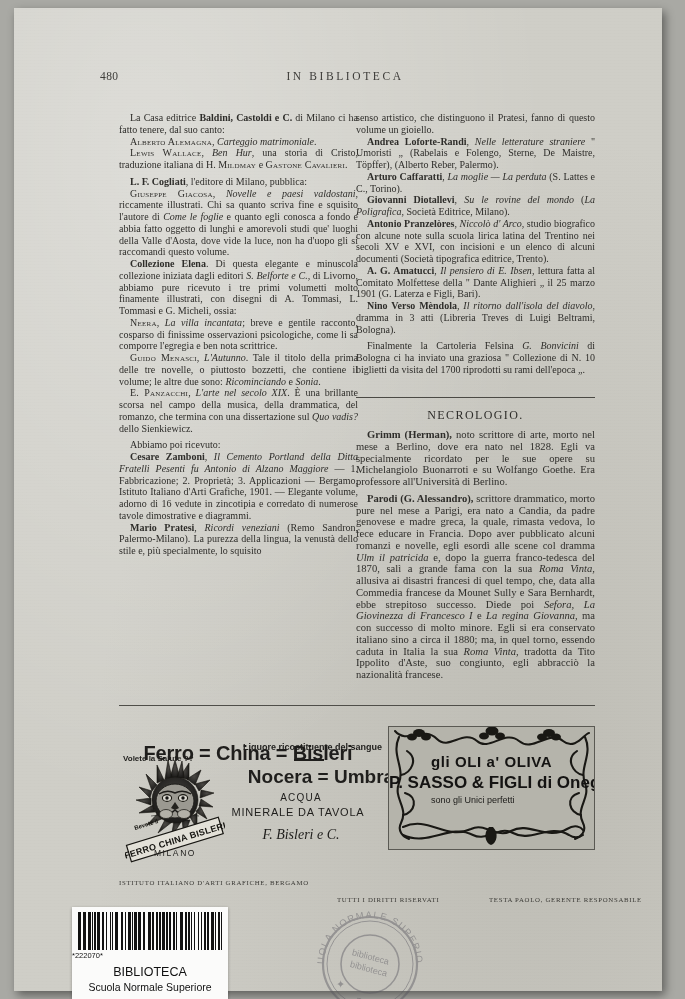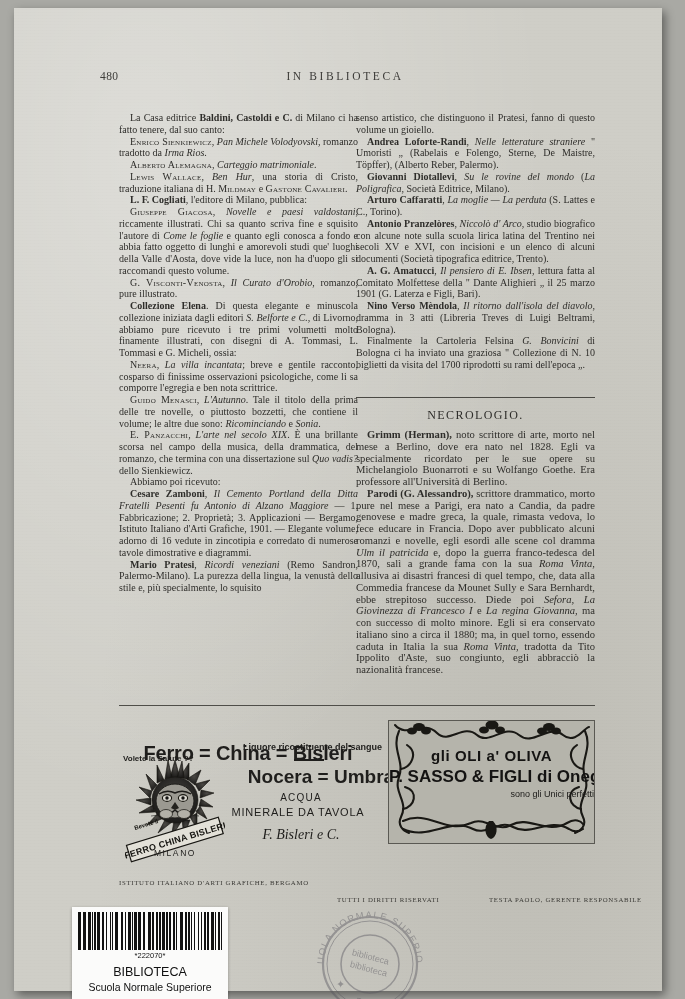--- a/index.html
+++ b/index.html
@@ -82,21 +82,21 @@
     -webkit-hyphens: none;
     hyphens: none;
   }
   #col-left  { left: 105px; }
   #col-right { left: 342px; }
 
   .para {
     margin: 0 0 0 0;
     text-indent: 11px;
   }
-  .para.gap { }
+  .para.gap { margin-top: 5px; }
   .para.tight { text-indent: 0; }
 
   
   .sc   { font-variant: small-caps; letter-spacing: 0.25px; }
   .bd   { font-weight: bold; }
   .it   { font-style: italic; }
 
   
   #necro-rule {
     position: absolute;
@@ -242,21 +242,21 @@
     text-align: center;
     font-family: "Liberation Sans", sans-serif;
     font-size: 8.5px;
     letter-spacing: 1.6px;
   }
 
   
   #ad-right {
     position: absolute;
     right: 0;
-    top: 6px;
+    top: 12px;
     width: 205px;
     height: 122px;
     background: #b5b4ab;
     border: 1px solid #5a5953;
     overflow: hidden;
   }
   #sasso-l1 {
     position: absolute;
     left: 0; top: 26px;
     width: 205px;
@@ -276,25 +276,26 @@
     font-family: "Liberation Sans", sans-serif;
     font-size: 17px;
     font-weight: bold;
     color: #141312;
     white-space: nowrap;
   }
   #sasso-l3 {
     position: absolute;
     left: 0; top: 68px;
     width: 205px;
-    text-align: right;
+    text-align: left;
     font-family: "Liberation Sans", sans-serif;
     font-size: 9px;
     color: #1b1a18;
     white-space: nowrap;
+    padding-left: 42px;
   }
 
   
   #imprint {
     position: absolute;
     left: 105px;
     top: 871px;
     width: 476px;
     height: 30px;
     color: #3a3935;
@@ -317,21 +318,21 @@
   }
   #barcode-bars {
     position: absolute;
     left: 5px; top: 5px;
     width: 146px; height: 38px;
   }
   #barcode-num {
     position: absolute;
     left: 0; top: 44px;
     width: 156px;
-    text-align: center;
+    text-align: left;
     font-family: "Liberation Sans", sans-serif;
     font-size: 7.5px;
     color: #111;
   }
   #barcode-lib {
     position: absolute;
     left: 0; top: 58px;
     width: 156px;
     text-align: center;
     font-family: "Liberation Sans", sans-serif;
@@ -365,40 +366,38 @@
   <div id="page">
     <div id="grain"></div>
 
     <div id="runhead">
       <span id="folio">480</span>
       <span id="headtitle">IN BIBLIOTECA</span>
     </div>
 
     <div class="col" id="col-left">
         <div class="para"><span>La Casa editrice </span><span class="bd">Baldini, Castoldi e C.</span><span> di Milano ci ha fatto tenere, dal suo canto:</span></div>
-        <div class="para"><span class="sc">Enrico Sienkiewicz</span><span>, </span><span class="it">Pan Michele Volodyovski</span><span>, romanzo tradotto da </span><span class="it">Irma Rios</span><span>.</span></div>
         <div class="para"><span class="sc">Alberto Alemagna</span><span>, </span><span class="it">Carteggio matrimoniale</span><span>.</span></div>
         <div class="para"><span class="sc">Lewis Wallace</span><span>, </span><span class="it">Ben Hur</span><span>, una storia di Cristo, traduzione italiana di H. </span><span class="sc">Mildmay</span><span> e </span><span class="sc">Gastone Cavalieri</span><span>.</span></div>
         <div class="para gap"><span class="bd">L. F. Cogliati</span><span>, l'editore di Milano, pubblica:</span></div>
         <div class="para"><span class="sc">Giuseppe Giacosa</span><span>, </span><span class="it">Novelle e paesi valdostani</span><span>, riccamente illustrati. Chi sa quanto scriva fine e squisito l'autore di </span><span class="it">Come le foglie</span><span> e quanto egli conosca a fondo e abbia fatto oggetto di lunghi e amorevoli studi que' luoghi della Valle d'Aosta, dove vide la luce, non ha d'uopo gli si raccomandi questo volume.</span></div>
-        <div class="para"><span class="sc">G. Visconti-Venosta</span><span>, </span><span class="it">Il Curato d'Orobio</span><span>, romanzo, pure illustrato.</span></div>
         <div class="para"><span class="bd">Collezione Elena</span><span>. Di questa elegante e minuscola collezione iniziata dagli editori </span><span class="it">S. Belforte e C.</span><span>, di Livorno, abbiamo pure ricevuto i tre primi volumetti molto finamente illustrati, con disegni di A. Tommasi, L. Tommasi e G. Micheli, ossia:</span></div>
         <div class="para"><span class="sc">Neera</span><span>, </span><span class="it">La villa incantata</span><span>; breve e gentile racconto, cosparso di finissime osservazioni psicologiche, come li sa comporre l'egregia e ben nota scrittrice.</span></div>
         <div class="para"><span class="sc">Guido Menasci</span><span>, </span><span class="it">L'Autunno</span><span>. Tale il titolo della prima delle tre novelle, o piuttosto bozzetti, che contiene il volume; le altre due sono: </span><span class="it">Ricominciando</span><span> e </span><span class="it">Sonia</span><span>.</span></div>
         <div class="para"><span class="sc">E. Panzacchi</span><span>, </span><span class="it">L'arte nel secolo XIX</span><span>. È una brillante scorsa nel campo della musica, della drammatica, del romanzo, che termina con una dissertazione sul </span><span class="it">Quo vadis?</span><span> dello Sienkiewicz.</span></div>
         <div class="para gap"><span>Abbiamo poi ricevuto:</span></div>
         <div class="para"><span class="bd">Cesare Zamboni</span><span>, </span><span class="it">Il Cemento Portland della Ditta Fratelli Pesenti fu Antonio di Alzano Maggiore</span><span> — 1. Fabbricazione; 2. Proprietà; 3. Applicazioni — Bergamo, Istituto Italiano d'Arti Grafiche, 1901. — Elegante volume, adorno di 16 vedute in zincotipia e corredato di numerose tavole dimostrative e diagrammi.</span></div>
         <div class="para"><span class="bd">Mario Pratesi</span><span>, </span><span class="it">Ricordi veneziani</span><span> (Remo Sandron, Palermo-Milano). La purezza della lingua, la venustà dello stile e, più specialmente, lo squisito</span></div>
       </div>
 
     <div class="col" id="col-right">
         <div class="para tight"><span>senso artistico, che distinguono il Pratesi, fanno di questo volume un gioiello.</span></div>
         <div class="para"><span class="bd">Andrea Loforte-Randi</span><span>, </span><span class="it">Nelle letterature straniere</span><span> " Umoristi „ (Rabelais e Folengo, Sterne, De Maistre, Töpffer), (Alberto Reber, Palermo).</span></div>
+        <div class="para"><span class="bd">Arturo Caffaratti</span><span>, </span><span class="it">La moglie — La perduta</span><span> (S. Lattes e C., Torino).</span></div>
         <div class="para"><span class="bd">Giovanni Diotallevi</span><span>, </span><span class="it">Su le rovine del mondo</span><span> (</span><span class="it">La Poligrafica</span><span>, Società Editrice, Milano).</span></div>
-        <div class="para"><span class="bd">Arturo Caffaratti</span><span>, </span><span class="it">La moglie — La perduta</span><span> (S. Lattes e C., Torino).</span></div>
         <div class="para"><span class="bd">Antonio Pranzelòres</span><span>, </span><span class="it">Niccolò d' Arco</span><span>, studio biografico con alcune note sulla scuola lirica latina del Trentino nei secoli XV e XVI, con incisioni e un elenco di alcuni documenti (Società tipografica editrice, Trento).</span></div>
         <div class="para"><span class="bd">A. G. Amatucci</span><span>, </span><span class="it">Il pensiero di E. Ibsen</span><span>, lettura fatta al Comitato Molfettese della " Dante Alighieri „ il 25 marzo 1901 (G. Laterza e Figli, Bari).</span></div>
         <div class="para"><span class="bd">Nino Verso Mèndola</span><span>, </span><span class="it">Il ritorno dall'isola del diavolo</span><span>, dramma in 3 atti (Libreria Treves di Luigi Beltrami, Bologna).</span></div>
         <div class="para gap"><span>Finalmente la Cartoleria Felsina </span><span class="it">G. Bonvicini</span><span> di Bologna ci ha inviato una graziosa " Collezione di N. 10 biglietti da visita del 1700 riprodotti su rami dell'epoca „.</span></div>
       </div>
 
     <div id="necro-rule"></div>
     <div id="necro-head">NECROLOGIO.</div>
     <div id="col-necro">
         <div class="para"><span class="bd">Grimm (Herman),</span><span> noto scrittore di arte, morto nel mese a Berlino, dove era nato nel 1828. Egli va specialmente ricordato per le sue opere su Michelangiolo Buonarroti e su Wolfango Goethe. Era professore all'Università di Berlino.</span></div>

